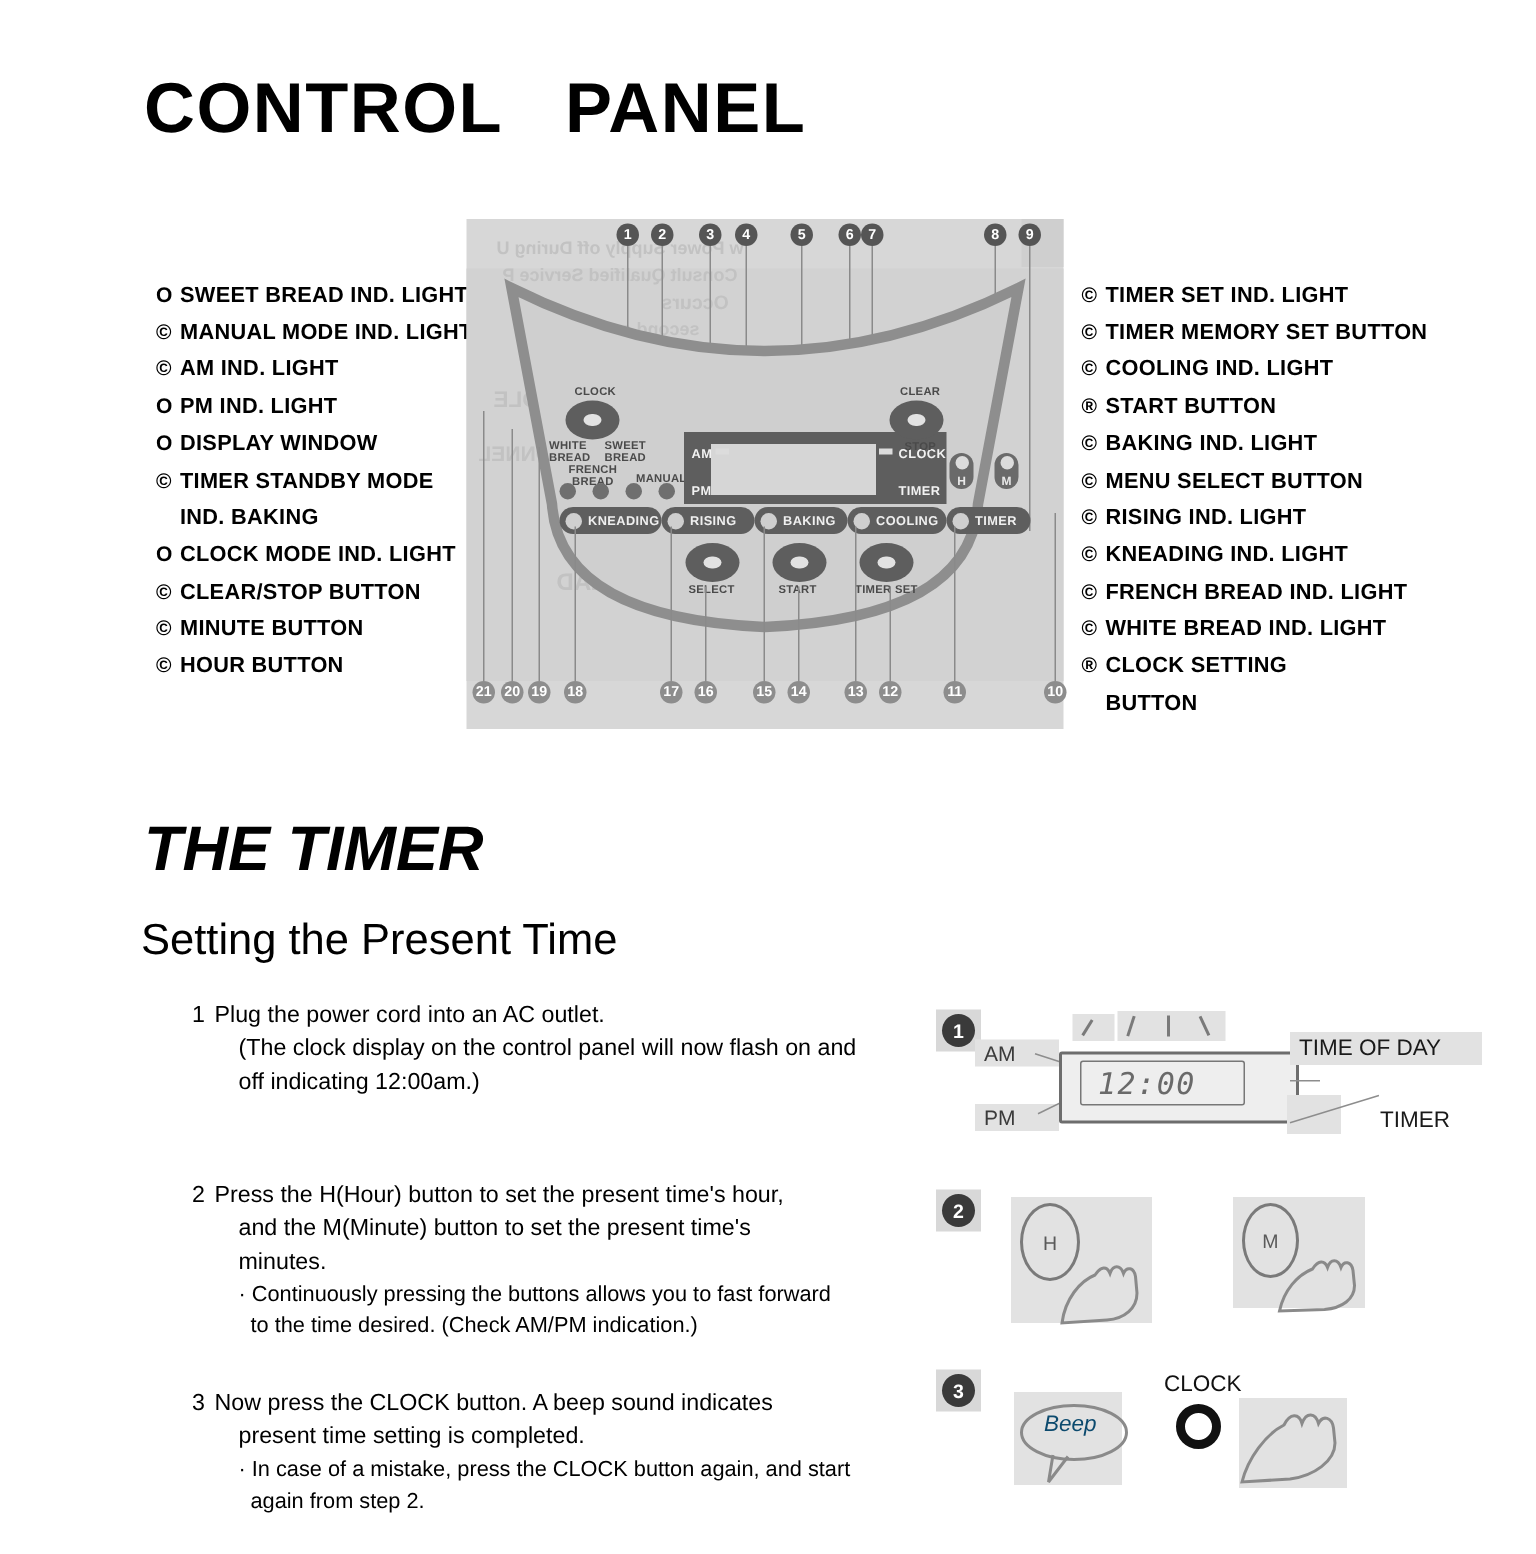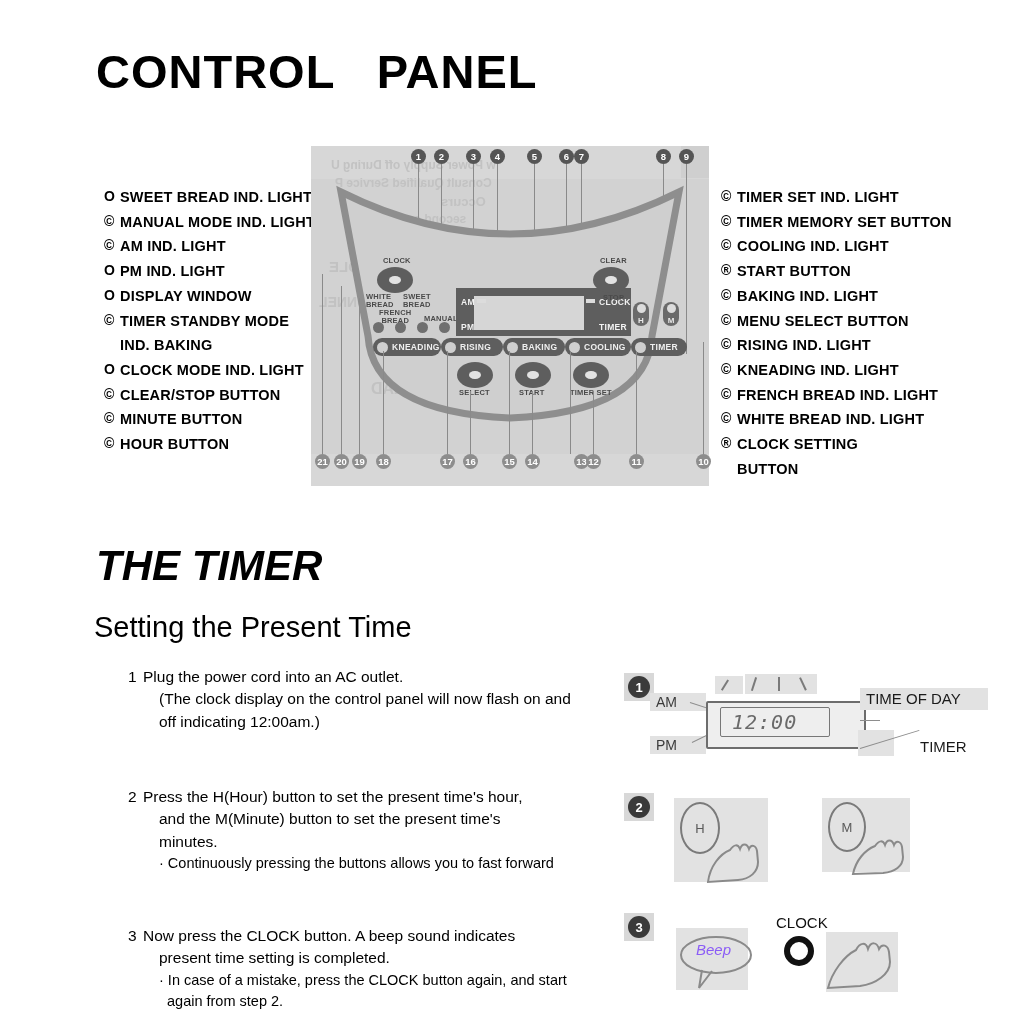--- a/index.html
+++ b/index.html
@@ -349,21 +349,21 @@
     <div class="cline" style="left:392px;top:196px;height:112px;"></div>
 
     <div class="cnum bot" style="left:4px;top:308px;text-align:right;">21</div>
     <div class="cnum bot" style="left:23px;top:308px;">20</div>
     <div class="cnum bot" style="left:41px;top:308px;">19</div>
     <div class="cnum bot" style="left:65px;top:308px;">18</div>
     <div class="cnum bot" style="left:129px;top:308px;">17</div>
     <div class="cnum bot" style="left:152px;top:308px;">16</div>
     <div class="cnum bot" style="left:191px;top:308px;">15</div>
     <div class="cnum bot" style="left:214px;top:308px;">14</div>
-    <div class="cnum bot" style="left:263px;top:308px;text-align:center;">13</div>
+    <div class="cnum bot" style="left:252px;top:308px;text-align:center;">13</div>
     <div class="cnum bot" style="left:275px;top:308px;">12</div>
     <div class="cnum bot" style="left:318px;top:308px;">11</div>
     <div class="cnum bot" style="left:385px;top:308px;">10</div>
   </div>
 
   <div id="the-timer-title">THE TIMER</div>
   <div id="setting-present-time">Setting the Present Time</div>
 
   <div class="step" style="left:128px;top:666px;width:470px;">
     <span class="snum">1</span>
@@ -371,20 +371,21 @@
     <div class="sindent">(The clock display on the control panel will now flash on and</div>
     <div class="sindent">off  indicating  12:00am.)</div>
   </div>
 
   <div class="step" style="left:128px;top:786px;width:470px;">
     <span class="snum">2</span>
     <div class="sbody">Press  the  H(Hour)  button  to  set  the  present  time's  hour,</div>
     <div class="sindent">and  the  M(Minute)  button  to  set  the  present  time's</div>
     <div class="sindent">minutes.</div>
     <div class="sbullet" style="font-size:14.5px;">· Continuously pressing the buttons allows you to fast forward</div>
+    <div class="sbullet" style="font-size:14.5px;margin-left:39px;">to  the  time  desired.  (Check AM/PM  indication.)</div>
   </div>
 
   <div class="step" style="left:128px;top:925px;width:480px;">
     <span class="snum">3</span>
     <div class="sbody">Now  press  the  CLOCK  button.  A  beep  sound  indicates</div>
     <div class="sindent">present  time  setting  is  completed.</div>
     <div class="sbullet" style="font-size:14.5px;">· In case of a mistake, press the CLOCK button again, and start</div>
     <div class="sbullet" style="font-size:14.5px;margin-left:39px;">again from step 2.</div>
   </div>
 
@@ -443,21 +444,21 @@
 
   <div class="illus" style="left:620px;top:908px;width:370px;height:110px;">
     <div class="badgebox" style="left:4px;top:5px;"></div>
     <div class="stepbadge" style="left:8px;top:8px;">3</div>
 
     <div class="grbox" style="left:56px;top:20px;width:72px;height:62px;"></div>
     <svg style="position:absolute;left:58px;top:22px;width:76px;height:64px;" viewBox="0 0 76 64">
       <ellipse cx="38" cy="25" rx="35" ry="18" fill="none" stroke="#8a8a8a" stroke-width="2"></ellipse>
       <path d="M24 40 L21 58 L34 41" fill="none" stroke="#8a8a8a" stroke-width="2"></path>
     </svg>
-    <div class="ilabel" style="left:76px;top:33px;font-style:italic;font-size:15px;color:#8b5cf6;">Beep</div>
+    <div class="ilabel" style="left:76px;top:33px;font-style:italic;font-size:15px;color:#0c4a6e;">Beep</div>
 
     <div class="clocklabel" style="left:156px;top:6px;">CLOCK</div>
     <div class="bigO" style="left:164px;top:28px;"></div>
 
     <div class="grbox" style="left:206px;top:24px;width:72px;height:60px;"></div>
     <svg style="position:absolute;left:204px;top:22px;width:80px;height:64px;" viewBox="0 0 80 64">
       <path d="M4 58 C8 42 20 26 32 20 C36 12 42 12 44 19 C47 11 53 12 55 19 C58 13 64 15 65 22 L66 32 C66 44 52 54 36 56 Z" fill="none" stroke="#8a8a8a" stroke-width="2"></path>
     </svg>
   </div>
 

